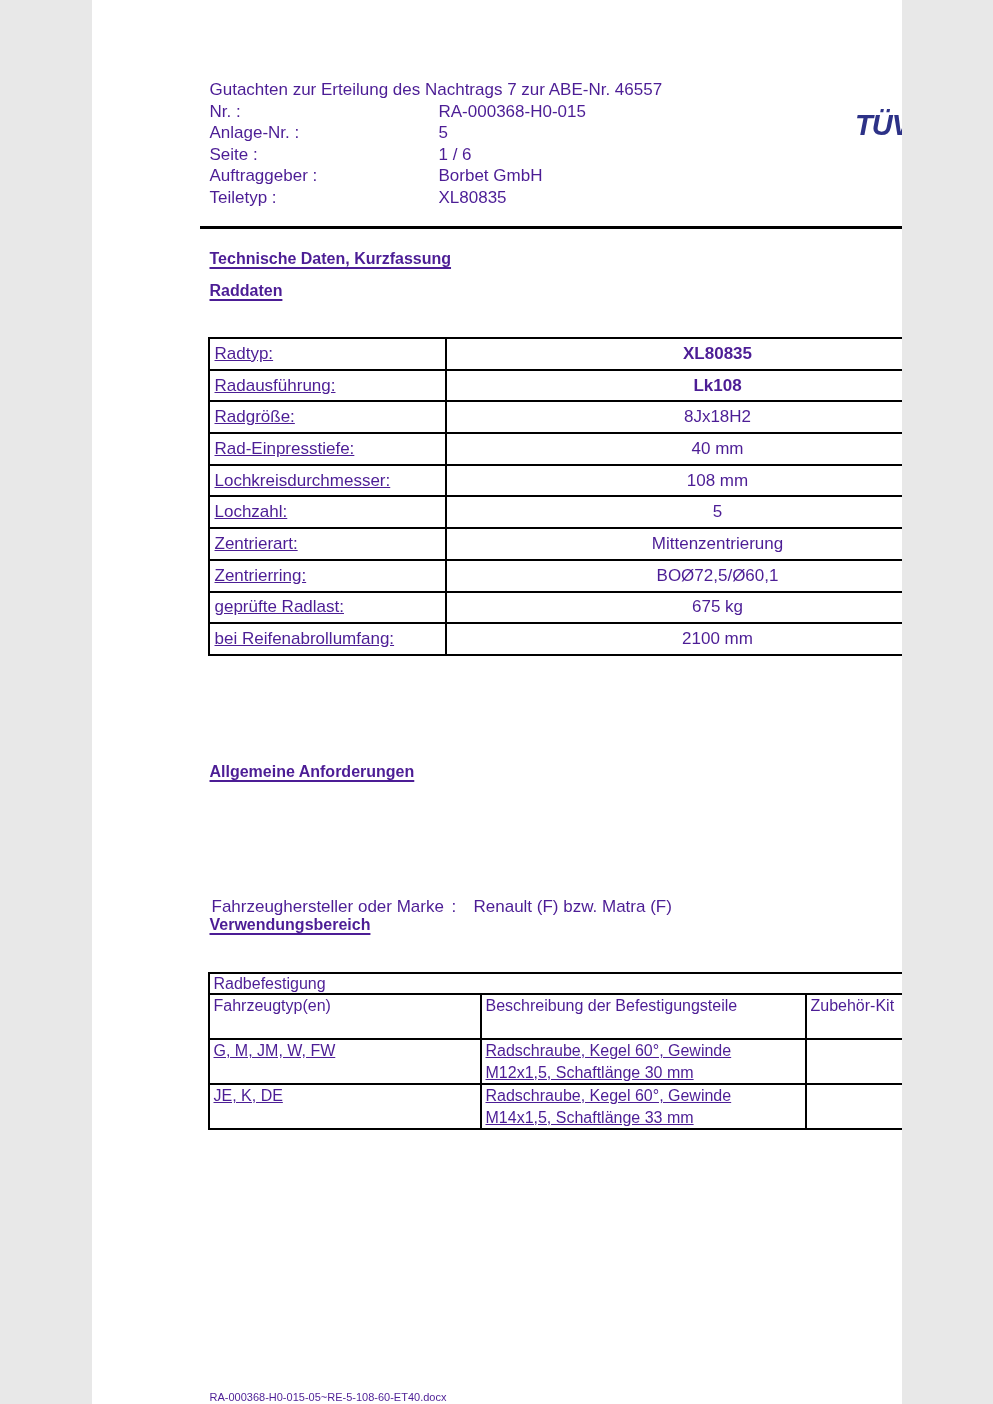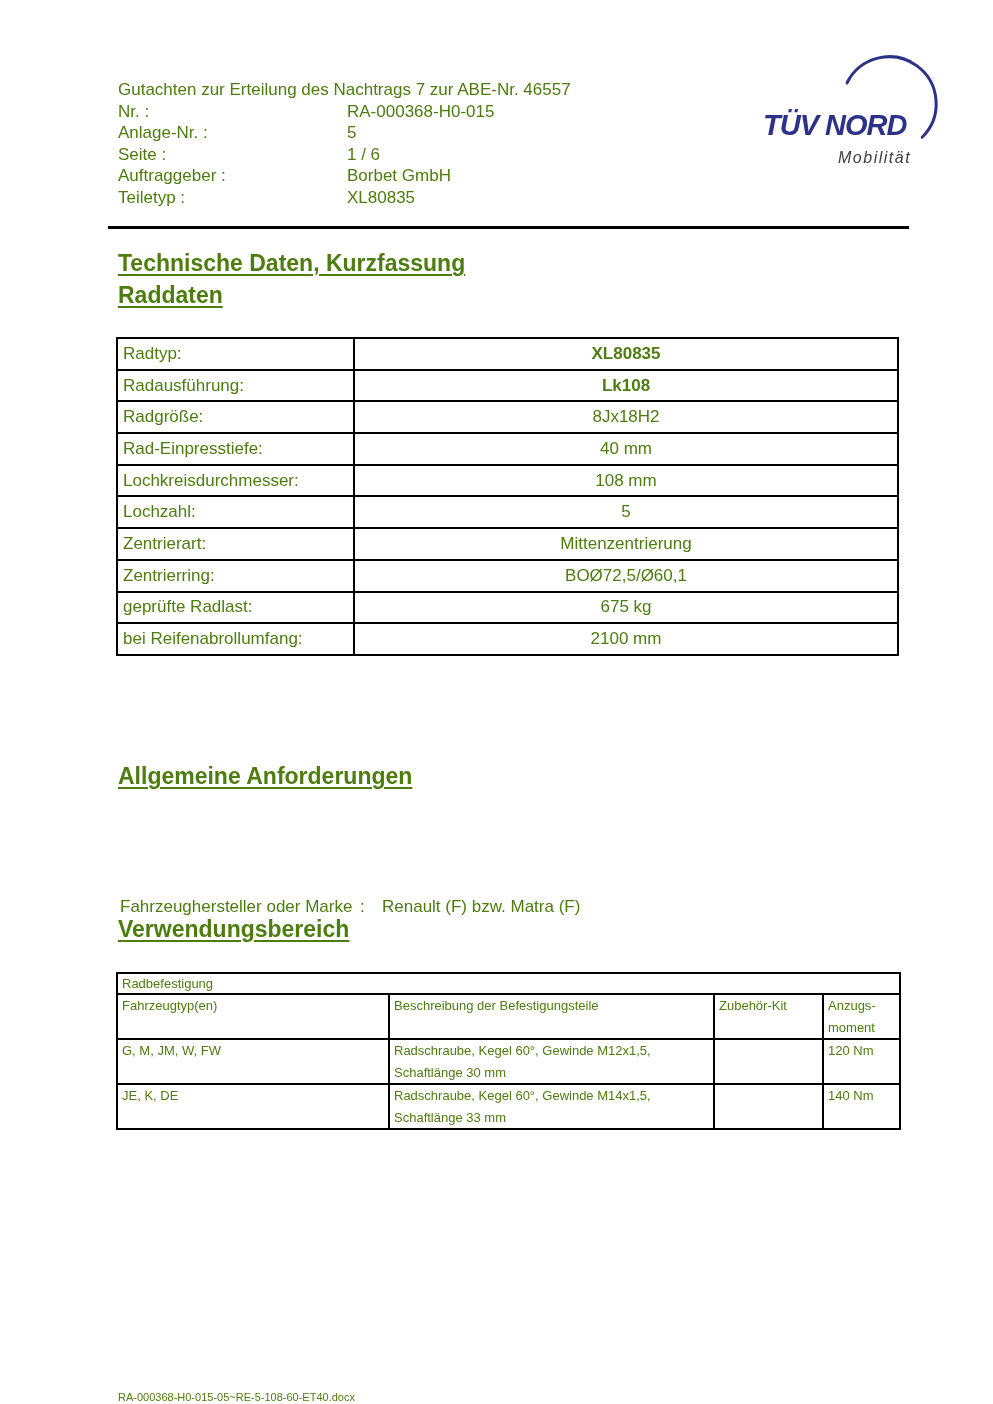--- a/index.html
+++ b/index.html
@@ -1,77 +1,77 @@
 <!DOCTYPE html>
 <html><head>
 <meta charset="utf-8">
 <style>
   html,body { margin:0; padding:0; background:#e8e8e8; }
   .page {
-    position:relative; width:993px; height:1404px; margin:0 auto;
-    background:#ffffff; color:#4d7c0f;
+    position:relative; width:810px; height:1404px; margin:0 auto;
+    background:#ffffff; color:#4c1d95;
     font-family:"Liberation Sans","DejaVu Sans",sans-serif;
     font-size:17px; overflow:hidden;
   }
 
   
   .header-block { position:absolute; left:118px; top:79px; line-height:21.5px; }
   .hfield { white-space:nowrap; }
   .hfield .hlabel { display:inline-block; width:229px; }
 
   
   .logo-wrap { position:absolute; left:750px; top:45px; width:210px; height:135px; }
 
   
   .rule { position:absolute; left:108px; top:226px; width:801px; height:3px; background:#000; }
 
   
   .sec-heading {
-    position:absolute; left:118px; font-weight:bold; font-size:23px;
+    position:absolute; left:118px; font-weight:bold; font-size:16px;
     text-decoration:underline; text-decoration-thickness:2px; text-underline-offset:3px;
     white-space:nowrap;
   }
   #h-tech { top:250px; }
   #h-raddaten { top:282px; }
   #h-allg { top:763px; }
   #h-verw { top:900px;margin-top:16px; }
 
   
   .raddaten-table {
     position:absolute; left:116px; top:337px; width:783px;
     border-collapse:collapse; table-layout:fixed;
   }
   .raddaten-table td {
     border:2px solid #000; height:29.7px; padding:0 5px;
     font-size:17px; vertical-align:middle; overflow:hidden;
   }
-  .raddaten-table td.rlabel { width:225px; text-align:left; }
+  .raddaten-table td.rlabel { width:225px; text-align:left;text-decoration:underline; }
   .raddaten-table td.rvalue { text-align:center; }
   .raddaten-table td.v-bold { font-weight:bold; }
 
   
   .allg-text { position:absolute; left:118px; top:789px; width:802px; line-height:25.4px; }
 
   
   .verw-line { position:absolute; left:120px; top:897px; white-space:nowrap; }
   .verw-line .vlabel { display:inline-block; width:240px; }
   .verw-line .vsep { display:inline-block; width:22px; }
 
   
   .radbef-table {
     position:absolute; left:116px; top:972px; width:783px;
     border-collapse:collapse; table-layout:fixed;
   }
   .radbef-table td, .radbef-table th {
-    border:2px solid #000; padding:0 4px; font-size:13px; font-weight:normal;
+    border:2px solid #000; padding:0 4px; font-size:16px; font-weight:normal;
     text-align:left; vertical-align:top; line-height:21.5px; overflow:hidden;
   }
   .radbef-table tr.t-title td { height:17px; line-height:19px; }
   .radbef-table tr.t-head th { height:40px; }
-  .radbef-table tr.t-row td { height:39px; }
+  .radbef-table tr.t-row td { height:39px;text-decoration:underline; }
 
   
   .footer { position:absolute; left:118px; top:1391px; font-size:11px; white-space:nowrap; }
 </style>
 </head>
 <body>
 
 <div class="page">
 
   <div class="header-block">

